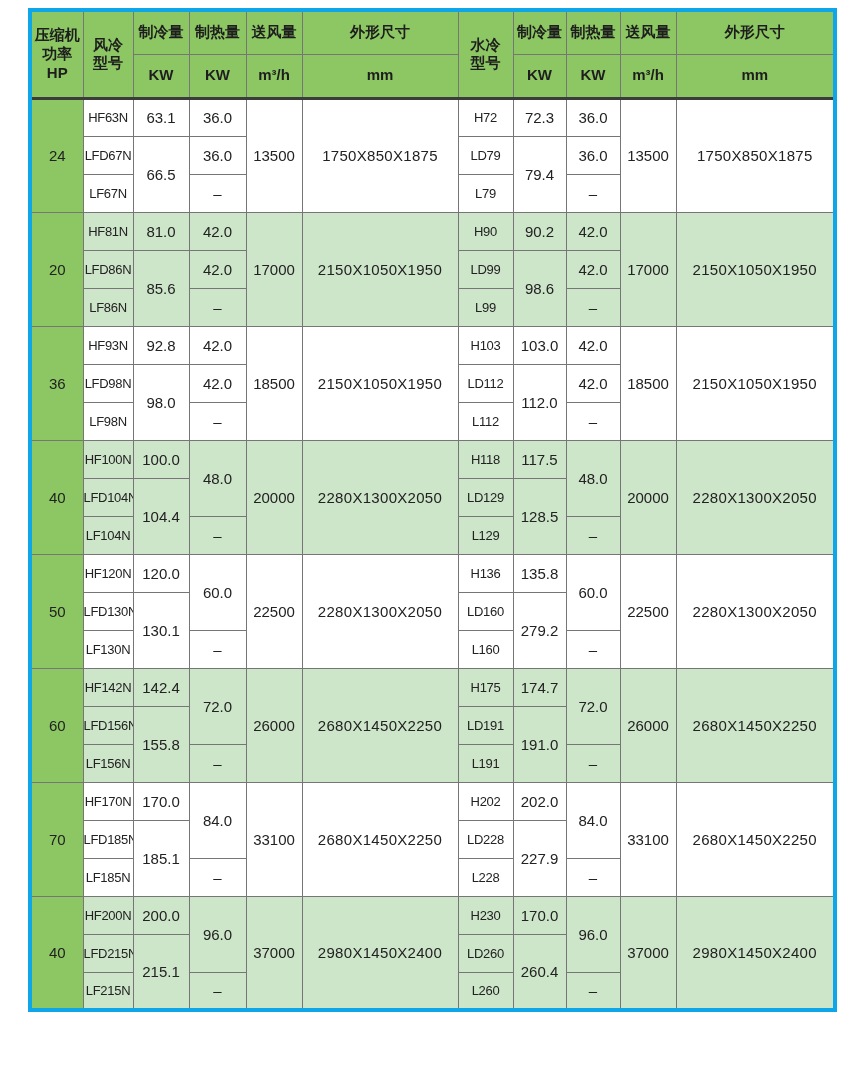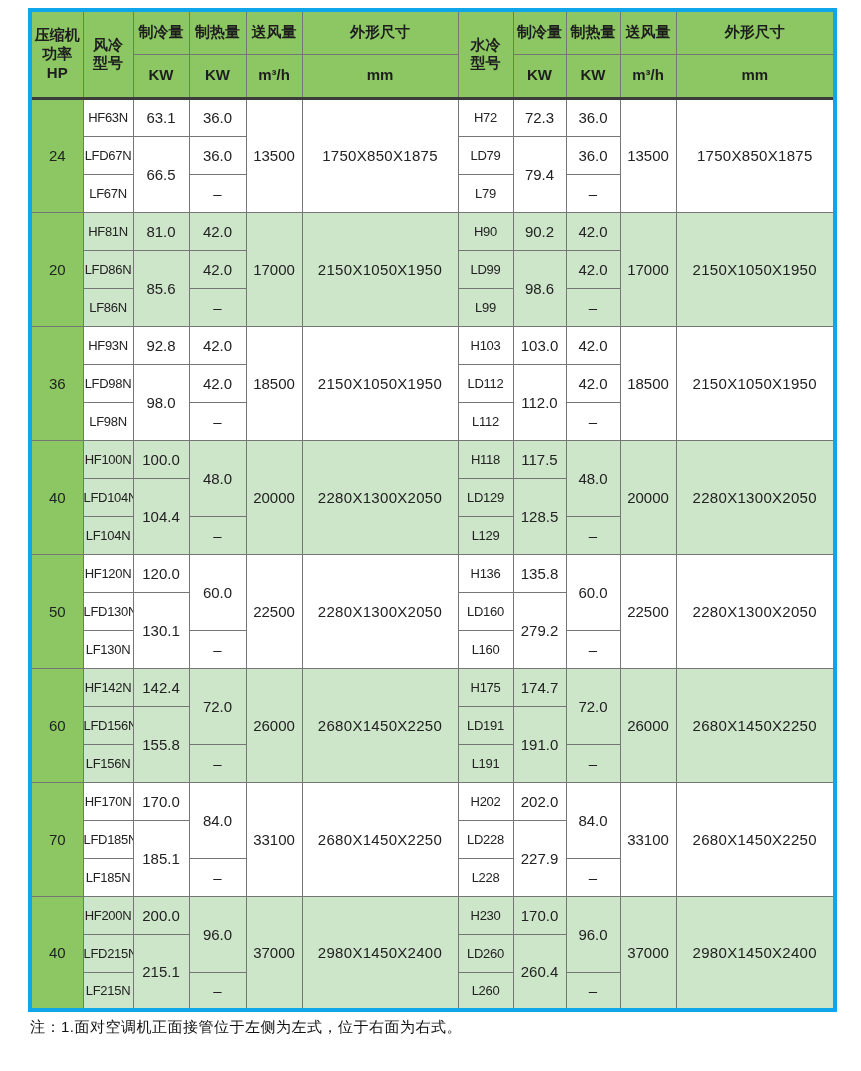--- a/index.html
+++ b/index.html
@@ -310,14 +310,13 @@
       <td class="model">LF215N</td>
       <td class="num">–</td>
       <td class="model">L260</td>
       <td class="num">–</td>
     </tr>
   </tbody>
 </table>
 </div>
 
 <div class="notes">
-  <div>注：1.面对空调机正面接管位于左侧为左式，位于右面为右式。</div>
 </div>
 
 </body></html>

